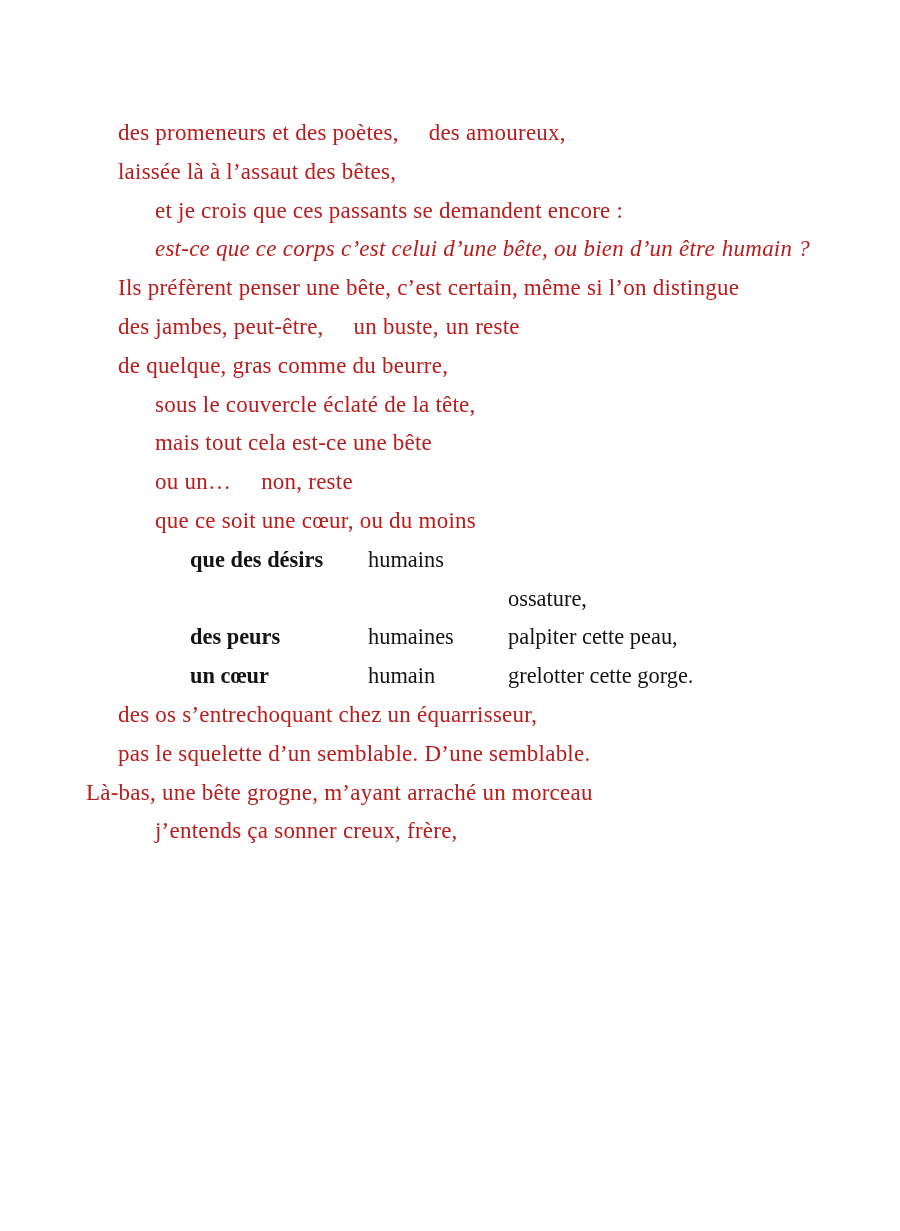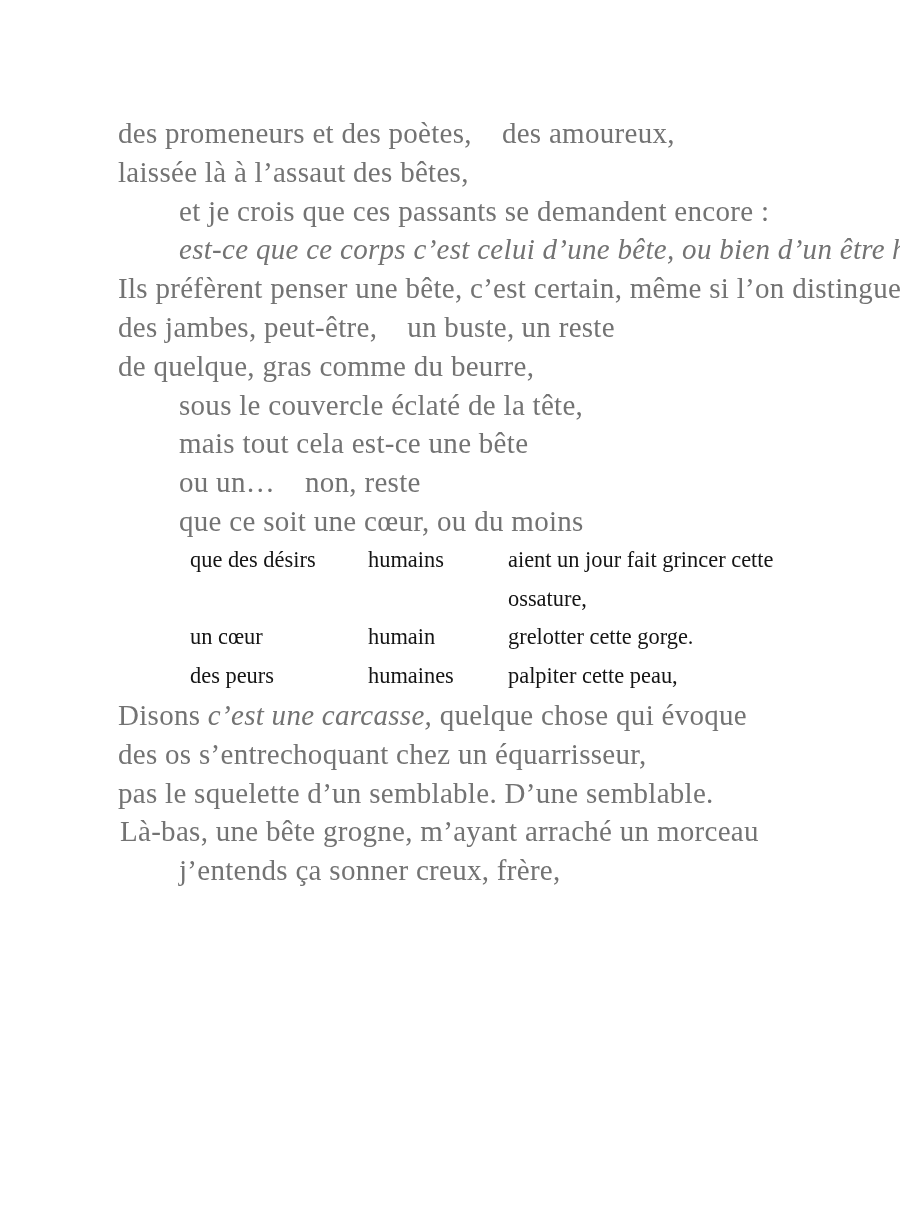--- a/index.html
+++ b/index.html
@@ -29,51 +29,51 @@
   #poem {
     position: absolute;
     left: 0;
     top: 114px;
     width: 900px;
   }
 
   .line {
     height: 38.8px;
     line-height: 38.8px;
-    font-size: 29px;
+    font-size: 23px;
     white-space: pre;
-    color: #737373;
+    color: #b91c1c;
     letter-spacing: 0.01em;
   }
 
   
   .ind0 { padding-left: 118px; }
-  .ind1 { padding-left: 155px; margin-left: 24px; }
-  .ind2 { padding-left: 120px; }
+  .ind1 { padding-left: 155px; }
+  .ind2 { padding-left: 86px; }
 
   .it { font-style: italic; }
 
   
   .gap-sm { display: inline-block; width: 7px; }
   .gap    { display: inline-block; width: 30px; }
 
   
   .colrow {
     height: 38.8px;
     line-height: 38.8px;
     font-size: 22.4px;
     white-space: pre;
     position: relative;
   }
   .colrow > span {
     position: absolute;
     top: 0;
     white-space: pre;
   }
-  .c1 { left: 190px; }
+  .c1 { left: 190px; font-weight: bold; }
   .c2 { left: 368px; }
   .c3 { left: 508px; }
 </style>
 </head>
 <body>
 
 <div id="page">
   <div id="poem">
     <div>
         <div class="line ind0"><span>des promeneurs et des poètes,</span><span class="gap"></span><span>des amoureux,</span></div>
@@ -82,26 +82,25 @@
         <div class="line ind1"><span class="it">est-ce que ce corps c’est celui d’une bête, ou bien d’un être</span><span class="gap-sm"></span><span class="it">humain ?</span></div>
         <div class="line ind0"><span>Ils préfèrent penser une bête, c’est certain, même si l’on distingue</span></div>
         <div class="line ind0"><span>des jambes, peut-être,</span><span class="gap"></span><span>un buste,</span><span class="gap-sm"></span><span>un reste</span></div>
         <div class="line ind0"><span>de quelque, gras comme du beurre,</span></div>
         <div class="line ind1"><span>sous le couvercle éclaté de la tête,</span></div>
         <div class="line ind1"><span>mais tout cela est-ce une bête</span></div>
         <div class="line ind1"><span>ou un…</span><span class="gap"></span><span>non, reste</span></div>
         <div class="line ind1"><span>que ce soit une cœur, ou du moins</span></div>
       </div>
     <div>
-        <div class="colrow"><span class="c1">que des désirs</span><span class="c2">humains</span><span class="c3">aient un jour fait grincer cette</span></div>
+        <div class="colrow"><span class="c1">que des désirs</span><span class="c2">humains</span></div>
         <div class="colrow"><span class="c3">ossature,</span></div>
+        <div class="colrow"><span class="c1">des peurs</span><span class="c2">humaines</span><span class="c3">palpiter cette peau,</span></div>
         <div class="colrow"><span class="c1">un cœur</span><span class="c2">humain</span><span class="c3">grelotter cette gorge.</span></div>
-        <div class="colrow"><span class="c1">des peurs</span><span class="c2">humaines</span><span class="c3">palpiter cette peau,</span></div>
       </div>
     <div>
-        <div class="line ind0"><span>Disons </span><span class="it">c’est une carcasse,</span><span> quelque chose qui évoque</span></div>
         <div class="line ind0"><span>des os s’entrechoquant chez un équarrisseur,</span></div>
         <div class="line ind0"><span>pas le squelette d’un semblable. D’une semblable.</span></div>
         <div class="line ind2"><span>Là-bas, une bête grogne, m’ayant arraché un morceau</span></div>
         <div class="line ind1"><span>j’entends ça sonner creux, frère,</span></div>
       </div>
   </div>
 </div>
 
 </body></html>

